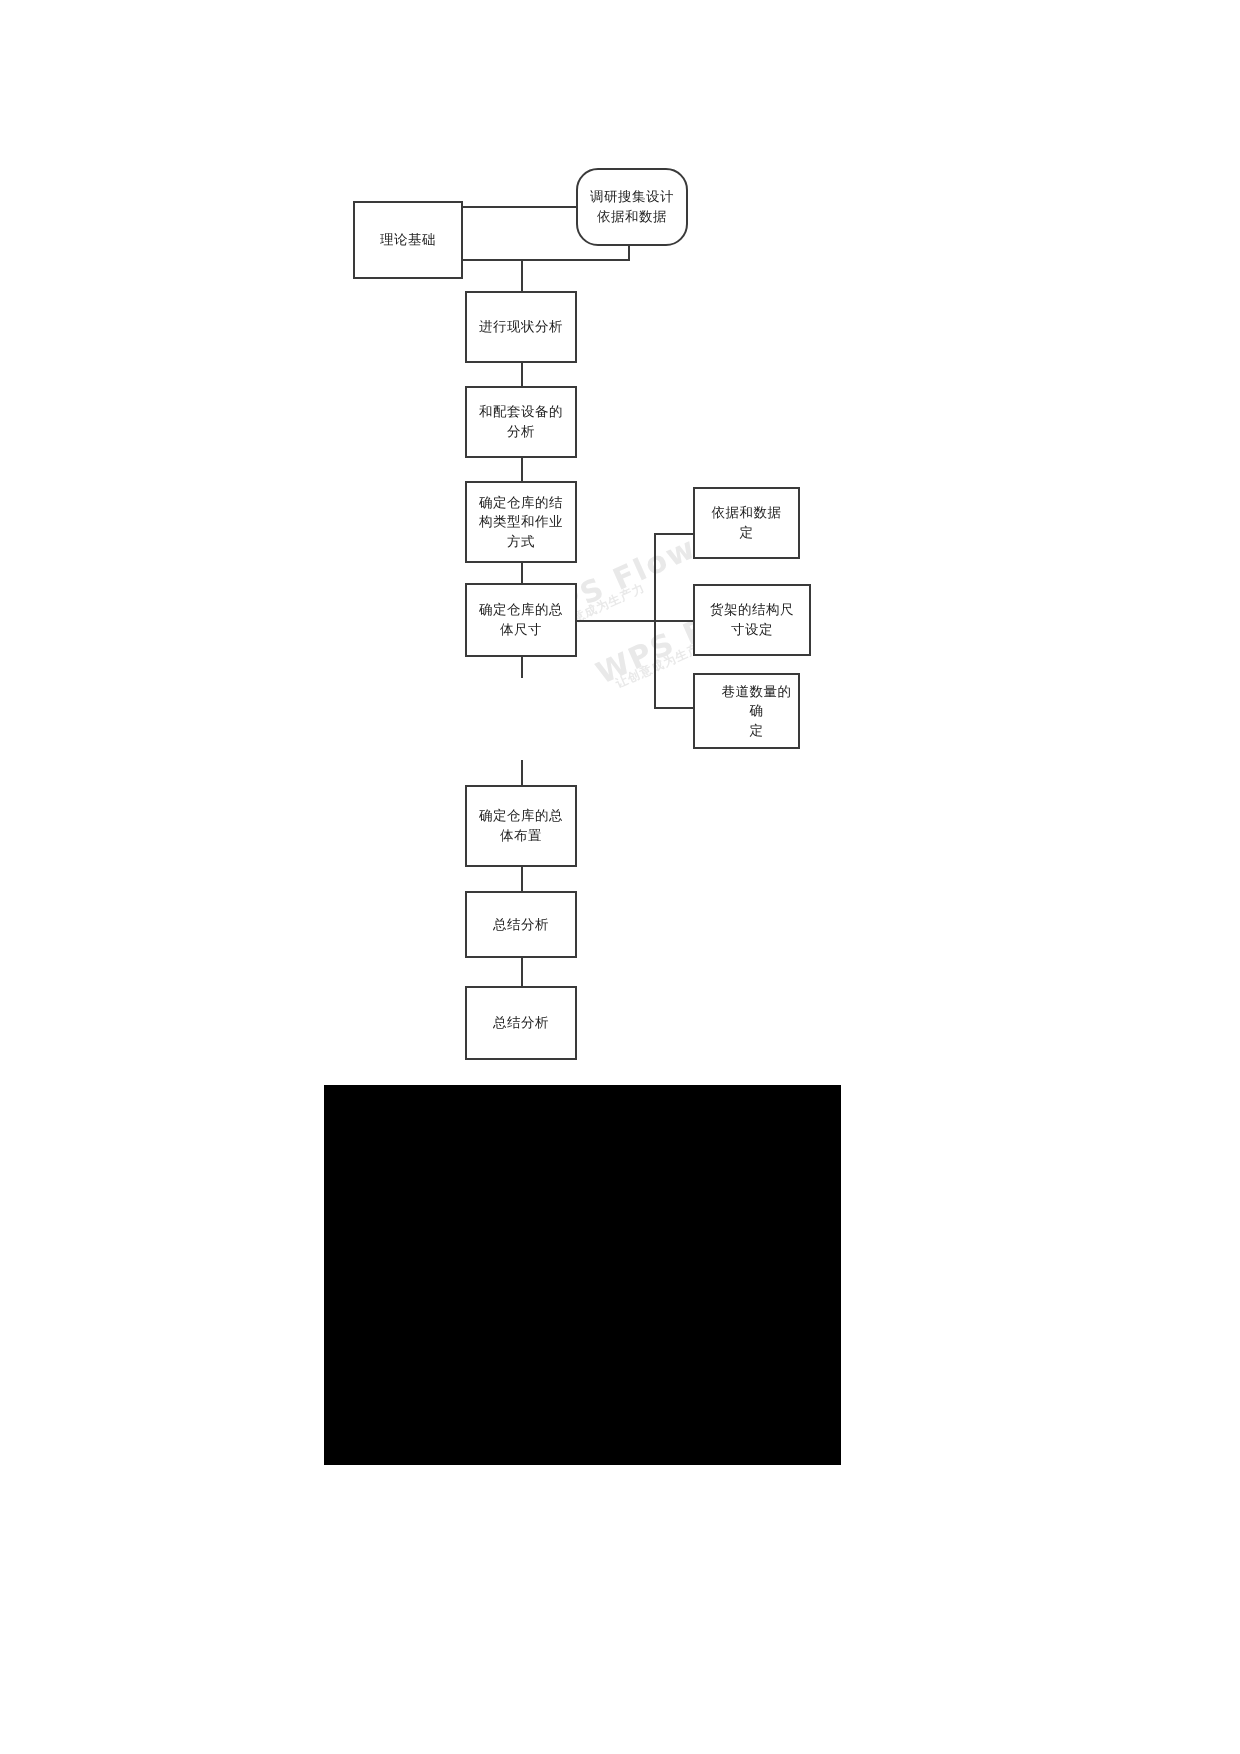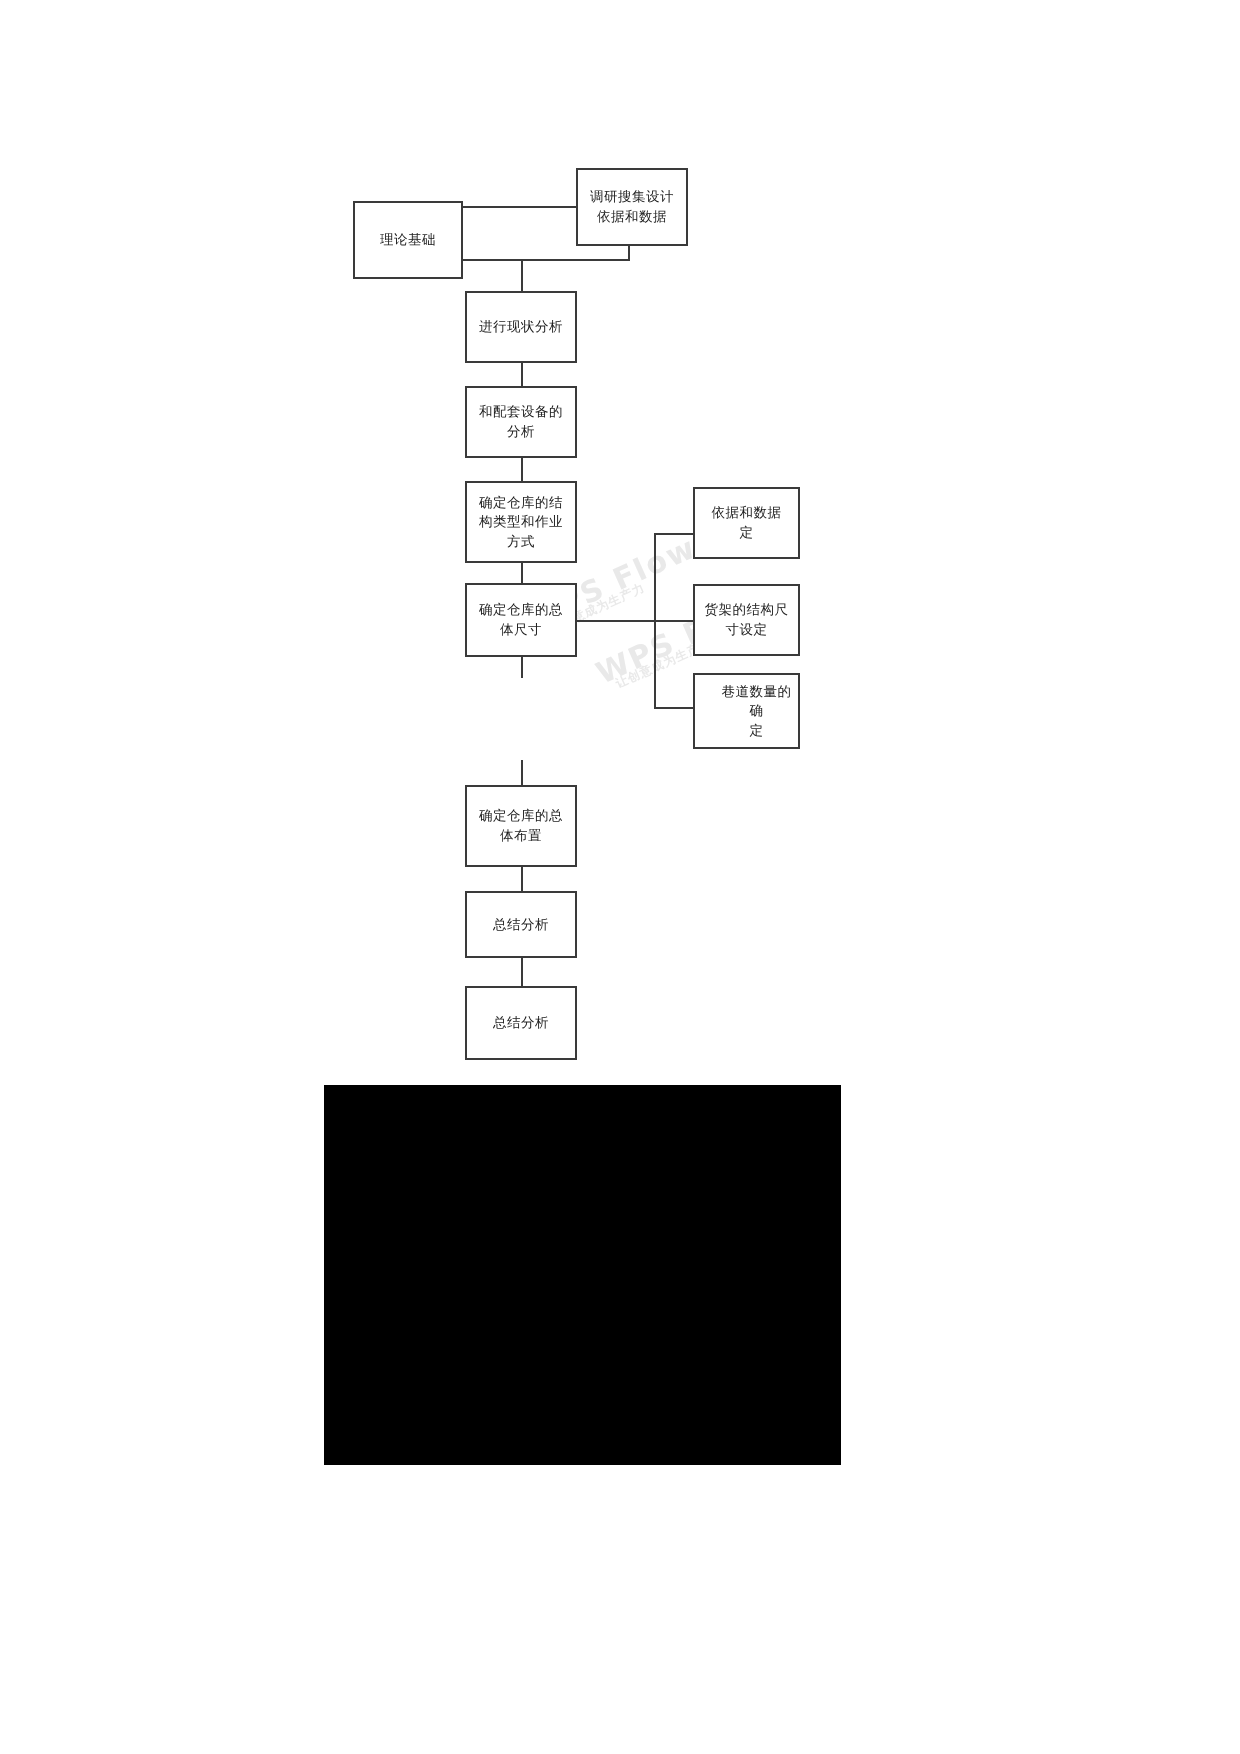--- a/index.html
+++ b/index.html
@@ -126,21 +126,21 @@
   <div class="conn h" style="left:576px; top:620px; width:80px;"></div>
   <div class="conn v" style="left:654px; top:533px; height:175px;"></div>
   <div class="conn h" style="left:654px; top:533px; width:40px;"></div>
   <div class="conn h" style="left:654px; top:620px; width:40px;"></div>
   <div class="conn h" style="left:654px; top:707px; width:40px;"></div>
 
   <div class="node" style="left:353px; top:160px; width:110px; height:78px;margin-top:41px;">
     <span>理论基础</span>
   </div>
 
-  <div class="node" style="left:576px; top:168px; width:112px; height:78px;">
+  <div class="node" style="left:576px; top:168px; width:112px; height:78px;border-radius:22px;">
     <span>调研搜集设计
 依据和数据</span>
   </div>
 
   <div class="node" style="left:465px; top:291px; width:112px; height:72px;">
     <span>进行现状分析</span>
   </div>
 
   <div class="node" style="left:465px; top:386px; width:112px; height:72px;">
     <span>和配套设备的
@@ -170,21 +170,21 @@
 
   <div class="node" style="left:465px; top:986px; width:112px; height:74px;">
     <span>总结分析</span>
   </div>
 
   <div class="node" style="left:693px; top:487px; width:107px; height:72px;">
     <span>依据和数据
 定</span>
   </div>
 
-  <div class="node" style="left:693px; top:584px; width:107px; height:72px;">
+  <div class="node" style="left:693px; top:584px; width:118px; height:72px;">
     <span>货架的结构尺
 寸设定</span>
   </div>
 
   <div class="node" style="left:693px; top:673px; width:107px; height:76px;padding-left:20px;">
     <span>巷道数量的确
 定</span>
   </div>
 
   <div class="black-block"></div>

